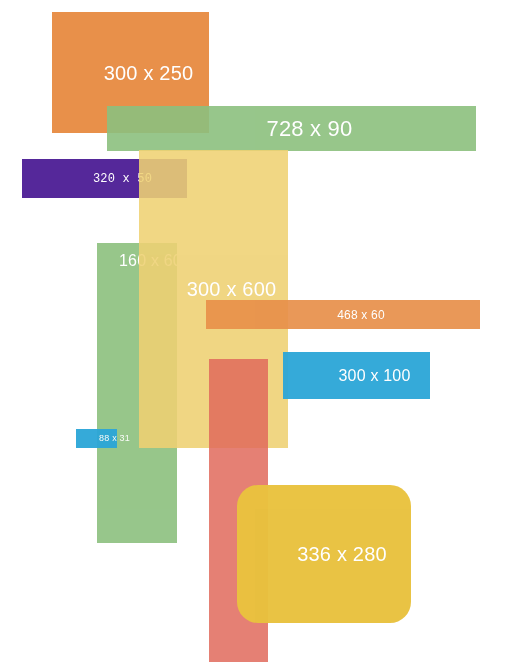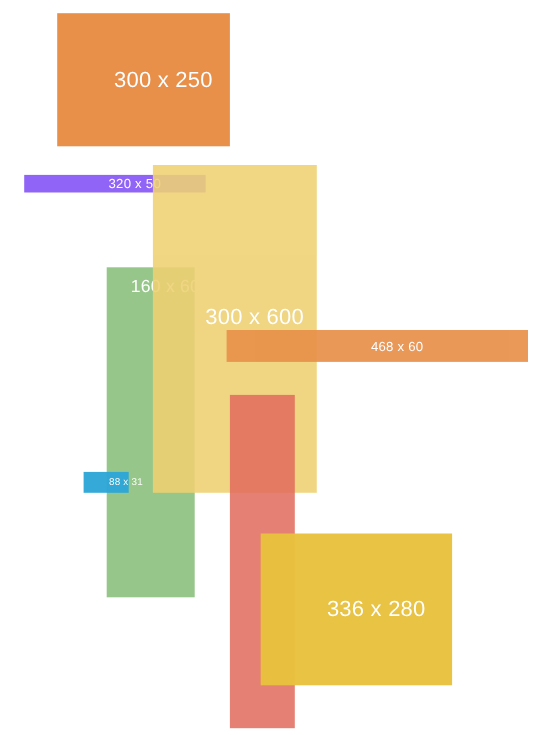--- a/index.html
+++ b/index.html
@@ -50,32 +50,38 @@
 
   .pad-t-10 .ad-label { margin-top: 10px; }
 </style>
 </head>
 <body>
 
 <div id="stage" style="width: 506px; height: 668px; background: rgb(255, 255, 255);">
     <div class="ad-box t-lg anchor-center" style="left: 52px; top: 12px; width: 157px; height: 121px; background: rgb(232, 144, 74); opacity: 1; z-index: 2;">
       <span class="ad-label">300 x 250</span>
     </div>
-    <div class="ad-box t-sm anchor-center" style="left: 22px; top: 159px; width: 165px; height: 16px; background: #8b5cf6; opacity: 0.95; z-index: 4;">
+    <div class="ad-box t-xl anchor-center" style="left: 107px; top: 106px; width: 369px; height: 45px; background: rgb(140, 192, 126); opacity: 0.9; z-index: 3;">
+      <span class="ad-label">728 x 90</span>
+    </div>
+    <div class="ad-box t-sm anchor-center" style="left: 22px; top: 159px; width: 165px; height: 39px; background: #4c1d95; opacity: 0.95; z-index: 4; font-family: Liberation Mono, monospace;">
       <span class="ad-label">320 x 50</span>
     </div>
     <div class="ad-box t-lg anchor-center" style="left: 139px; top: 150px; width: 149px; height: 298px; background: rgb(239, 209, 115); opacity: 0.88; z-index: 5;">
       <span class="ad-label" style="transform: translateY(-10px);">300 x 600</span>
     </div>
     <div class="ad-box t-md anchor-top pad-t-10" style="left: 97px; top: 243px; width: 80px; height: 300px; background: rgb(140, 192, 126); opacity: 0.9; z-index: 1;">
       <span class="ad-label">160 x 600</span>
     </div>
     <div class="ad-box t-sm anchor-center" style="left: 206px; top: 300px; width: 274px; height: 29px; background: rgb(232, 144, 74); opacity: 0.92; z-index: 6;">
       <span class="ad-label">468 x 60</span>
     </div>
+    <div class="ad-box t-md anchor-center" style="left: 283px; top: 352px; width: 147px; height: 47px; background: rgb(43, 166, 216); opacity: 0.95; z-index: 7;">
+      <span class="ad-label">300 x 100</span>
+    </div>
     <div class="ad-box t-xs anchor-center" style="left: 209px; top: 359px; width: 59px; height: 303px; background: rgb(224, 106, 92); opacity: 0.85; z-index: 8;"></div>
     <div class="ad-box t-xs anchor-center" style="left: 76px; top: 429px; width: 41px; height: 19px; background: rgb(43, 166, 216); opacity: 0.95; z-index: 9;">
       <span class="ad-label">88 x 31</span>
     </div>
-    <div class="ad-box t-lg anchor-center" style="left: 237px; top: 485px; width: 174px; height: 138px; background: rgb(233, 194, 62); opacity: 0.97; z-index: 10;">
+    <div class="ad-box t-lg anchor-center" style="left: 237px; top: 485px; width: 174px; height: 138px; background: rgb(233, 194, 62); opacity: 0.97; z-index: 10; border-radius: 21px;">
       <span class="ad-label">336 x 280</span>
     </div>
   </div>
 
 </body></html>

